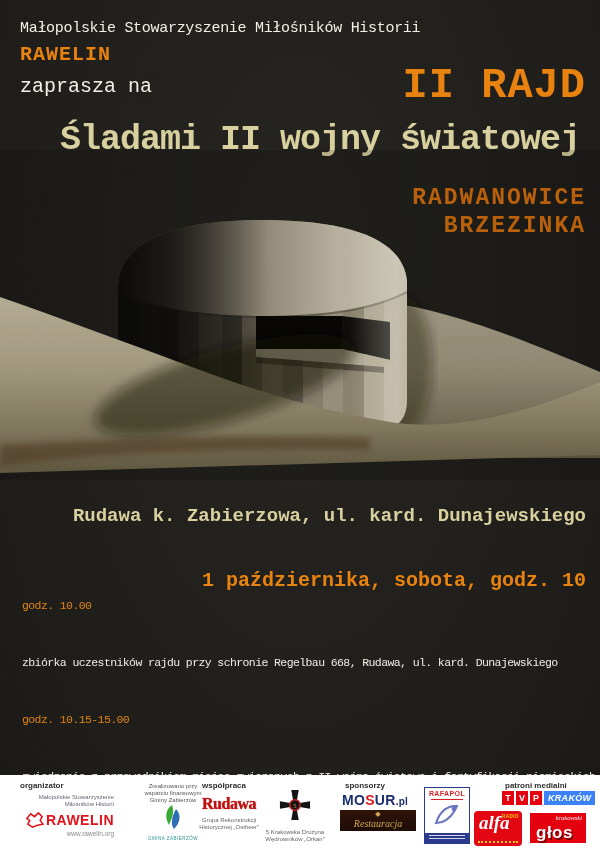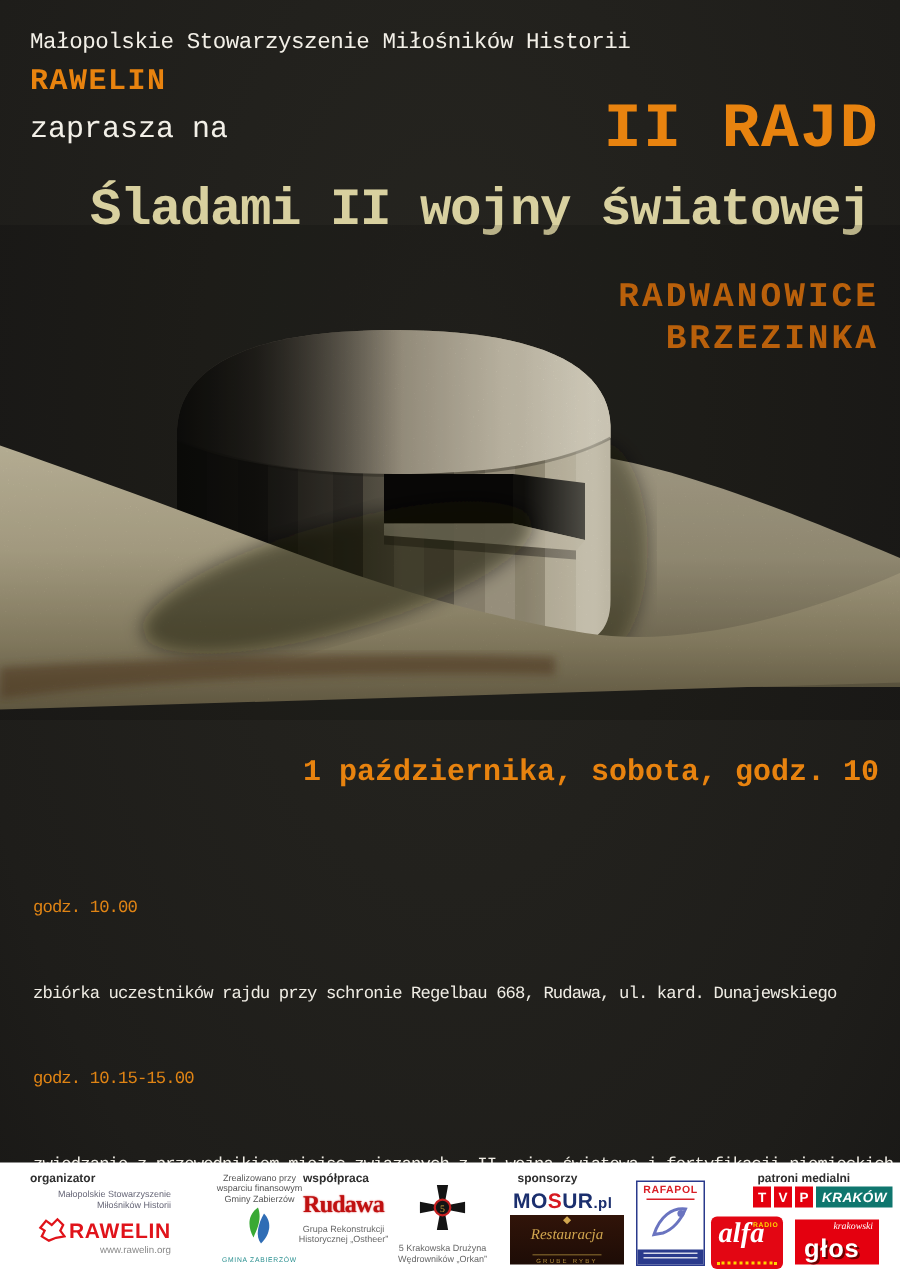--- a/index.html
+++ b/index.html
@@ -53,35 +53,35 @@
 
   .ostheer-block{position:absolute;left:196px;top:20px;width:66px;text-align:center;}
   .ostheer-name{font-family:"Liberation Serif", serif;font-weight:bold;font-size:16px;color:#c01111;text-shadow:0 0 1px #c01111;letter-spacing:-.5px;}
   .logo-cap{font-size:6px;color:#666;line-height:7px;margin-top:4px;}
 
   .orkan-block{position:absolute;left:260px;top:14px;width:70px;text-align:center;}
 
   .mosur{position:absolute;left:342px;top:17px;font-size:14px;font-weight:bold;letter-spacing:.3px;}
   .mosur .navy{color:#1b2f6e;} .mosur .red{color:#d71920;} .mosur .pl{font-size:10px;color:#1b2f6e;}
 
-  .restauracja{position:absolute;left:340px;top:35px;width:76px;height:33px;
+  .restauracja{position:absolute;left:340px;top:35px;width:76px;height:21px;
     background:linear-gradient(#311409,#1d0c06);text-align:center;color:#d2a74f;overflow:hidden;}
   .rest-orn{font-size:7px;line-height:8px;}
   .rest-name{font-family:"Liberation Serif", serif;font-style:italic;font-size:10px;line-height:11px;}
   .rest-sub{font-size:4px;letter-spacing:1.5px;color:#b68f3e;line-height:6px;border-top:1px solid #6b5122;display:inline-block;padding:1px 2px 0;}
 
   .rafapol{position:absolute;left:424px;top:12px;width:46px;height:57px;border:1px solid #2a3a8c;background:#fff;text-align:center;box-sizing:border-box;}
   .rafapol-name{font-size:7px;font-weight:bold;color:#d91f26;letter-spacing:.4px;margin-top:2px;line-height:8px;}
   .rafapol-line{height:1px;background:#d91f26;margin:1px 6px;}
   .rafapol-band{position:absolute;left:0;right:0;bottom:0;height:10px;background:#2a3a8c;}
   .rafapol-band i{display:block;height:1px;background:rgba(255,255,255,.8);margin:2px 4px 0;}
 
   .tvp{position:absolute;left:502px;top:16px;display:flex;gap:2px;align-items:center;}
   .tvp-sq{width:12px;height:14px;background:#e4000f;color:#fff;font-weight:bold;font-size:9px;display:flex;align-items:center;justify-content:center;}
-  .tvp-city{height:14px;background:#0f766e;color:#fff;font-weight:bold;font-style:italic;font-size:9px;display:flex;align-items:center;padding:0 4px;letter-spacing:.3px;}
+  .tvp-city{height:14px;background:#3b82f6;color:#fff;font-weight:bold;font-style:italic;font-size:9px;display:flex;align-items:center;padding:0 4px;letter-spacing:.3px;}
 
   .alfa{position:absolute;left:474px;top:36px;width:48px;height:35px;background:#e30613;border-radius:4px;color:#fff;overflow:hidden;}
   .alfa-name{position:absolute;left:5px;top:1px;font-family:"Liberation Serif", serif;font-style:italic;font-weight:bold;font-size:19px;}
   .alfa-radio{position:absolute;right:3px;top:3px;font-size:4.5px;color:#ffd400;font-weight:bold;letter-spacing:.5px;}
   .alfa-strip{position:absolute;left:4px;right:4px;bottom:3px;border-bottom:2px dotted #ffd400;}
 
   .glos{position:absolute;left:530px;top:38px;width:56px;height:30px;background:#e4000f;color:#fff;}
   .glos-pre{position:absolute;right:4px;top:1px;font-family:"Liberation Serif", serif;font-style:italic;font-size:6.5px;}
   .glos-name{position:absolute;left:6px;bottom:0px;font-size:17px;font-weight:bold;letter-spacing:.5px;text-shadow:1.5px 1.5px 0 #6e0000;}
 </style>
@@ -189,20 +189,21 @@
   <path d="M118,136 C120,96 162,70 263,70 C364,70 406,96 407,134 L407,250 C407,271 396,281 370,282 L160,282 C133,281 118,269 118,250 Z" fill="url(#hiR)"></path>
 
   <path d="M0,147 C60,168 130,194 200,220 C270,246 330,262 390,272 C460,283 540,258 600,232 L600,305 L0,323 Z" fill="url(#duneF)"></path>
   <ellipse cx="225" cy="235" rx="135" ry="36" fill="rgba(18,16,12,0.5)" filter="url(#b6)" transform="rotate(-16 225 235)"></ellipse>
   <path d="M0,295 C120,288 260,284 370,288 L370,300 C240,298 100,302 0,316 Z" fill="#54381f" opacity="0.5" filter="url(#b3)"></path>
 
   <rect x="0" y="0" width="600" height="330" filter="url(#grain)" opacity="0.14"></rect>
 </svg>
 
 <div class="abs start-block">
+  <div class="start-line2 t-khaki">Rudawa k. Zabierzowa, ul. kard. Dunajewskiego</div>
   <div class="start-line3 t-orange">1 października, sobota, godz. 10</div>
 </div>
 
 <div class="abs schedule">
   <div class="sched-time">godz. 10.00</div>
   <div class="sched-desc">zbiórka uczestników rajdu przy schronie Regelbau 668, Rudawa, ul. kard. Dunajewskiego</div>
   <div class="sched-time">godz. 10.15-15.00</div>
   <div class="sched-desc">zwiedzanie z przewodnikiem miejsc związanych z II wojną światową i fortyfikacji niemieckich</div>
   <div class="sched-desc">na terenie Gminy Zabierzów, na trasie wiele niespodzianek i atrakcji</div>
   

